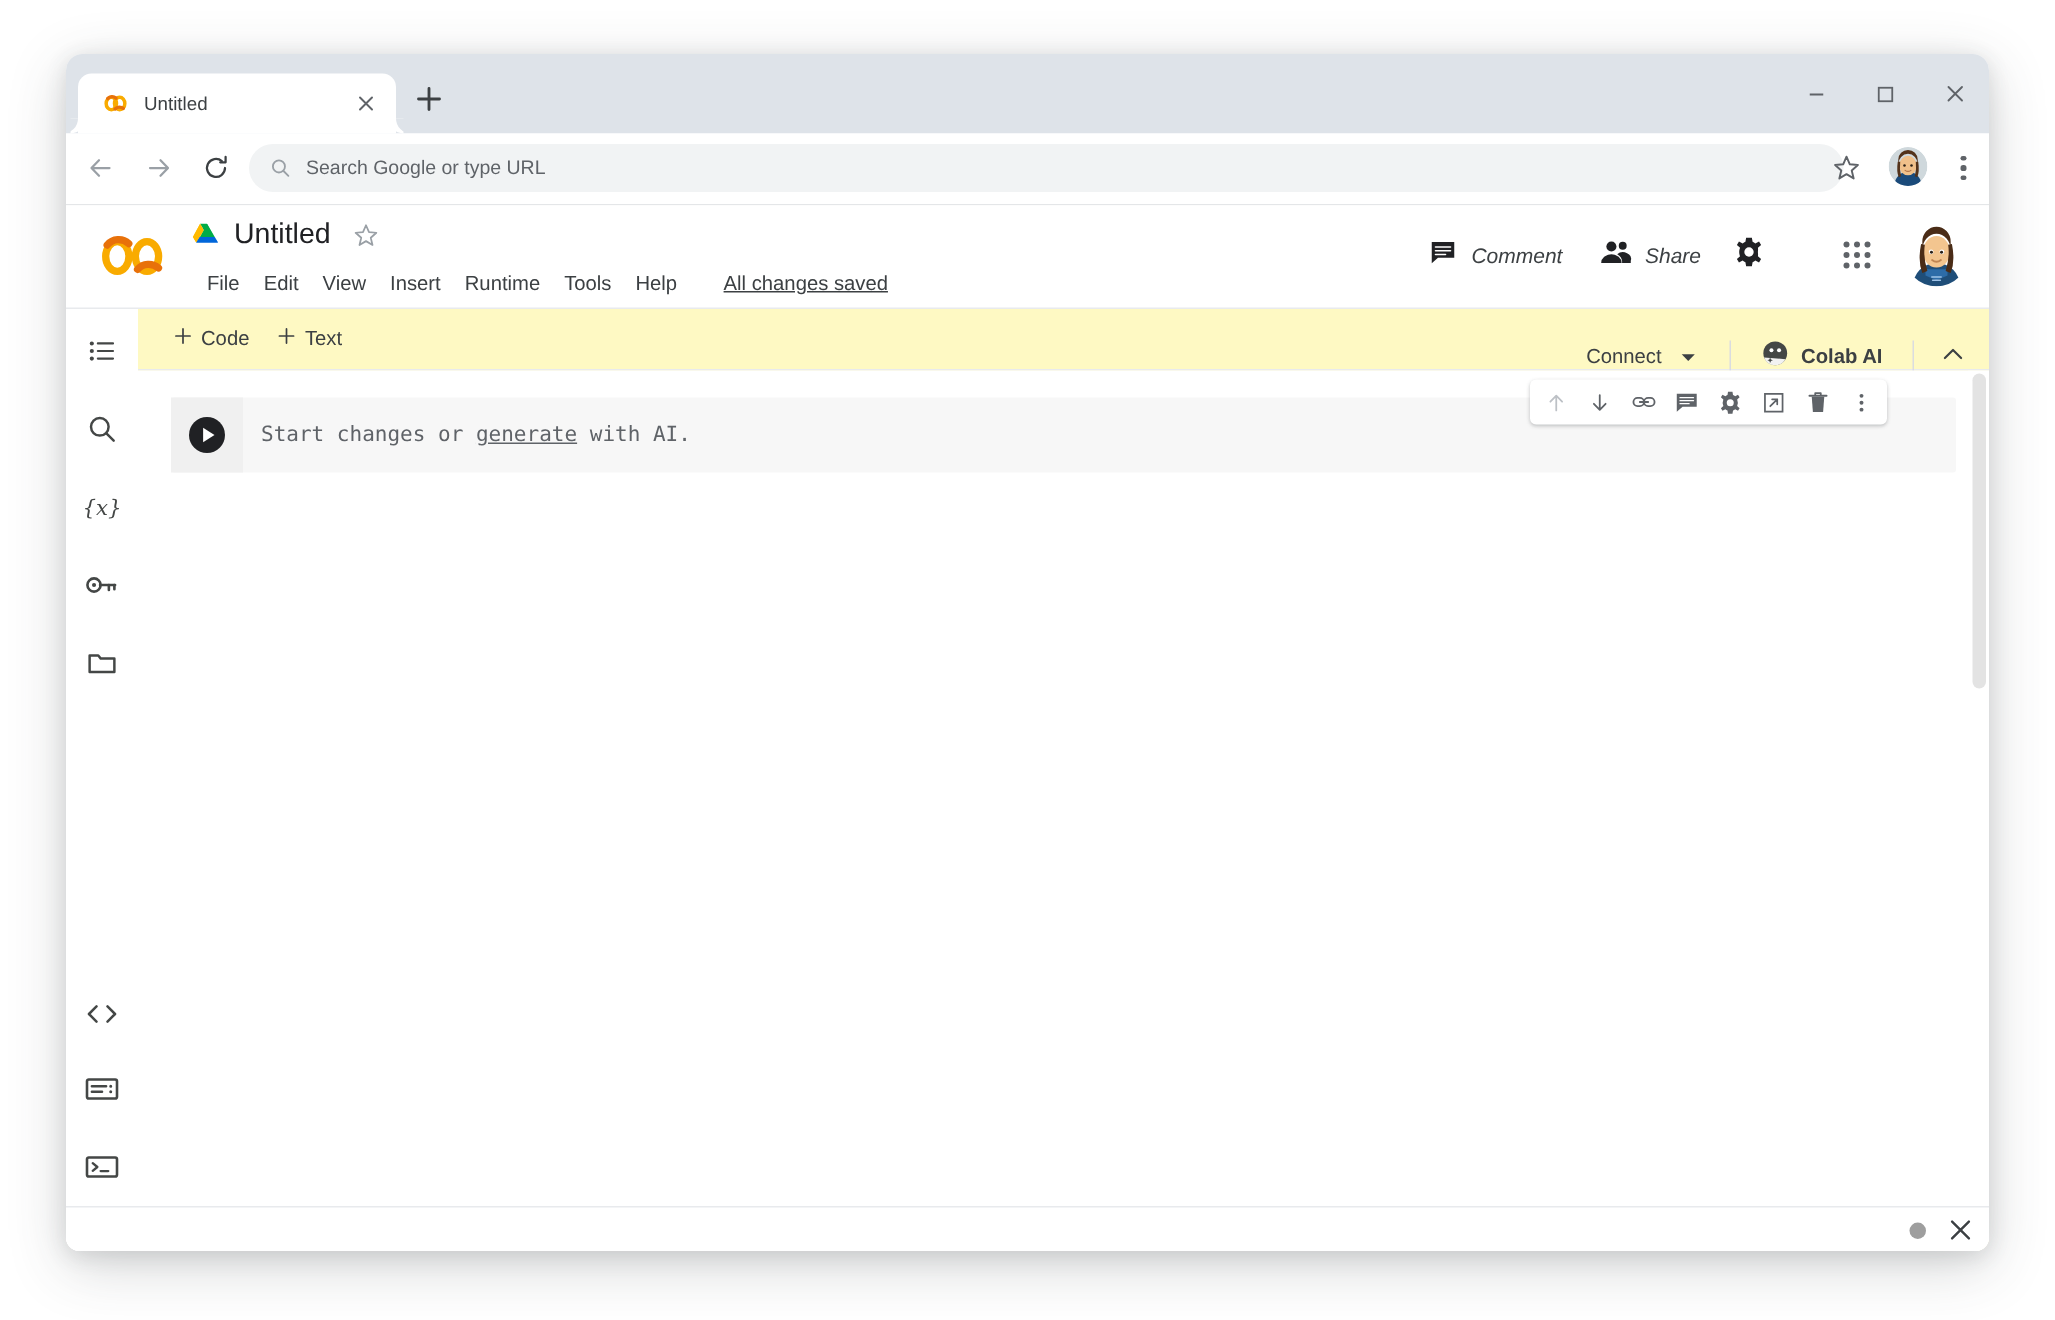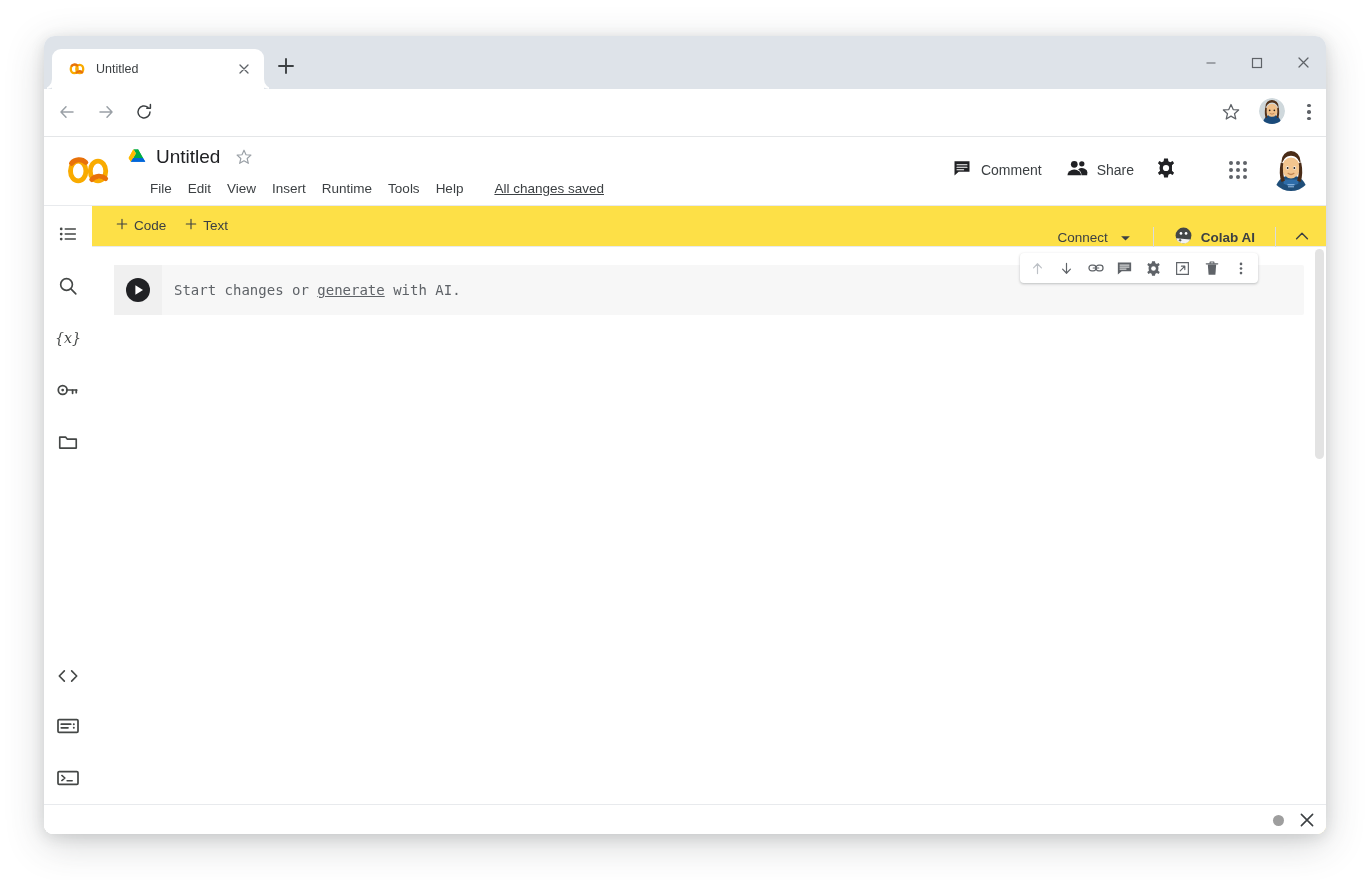--- a/index.html
+++ b/index.html
@@ -225,21 +225,21 @@
   #drive-icon { width: 20px; height: 18px; }
   #doc-title {
     font-size: 19px;
     color: #202124;
     line-height: 24px;
     cursor: text;
   }
   #star-icon { width: 20px; height: 20px; margin-left: 6px; cursor: pointer; }
   #menubar {
     position: absolute;
-    left: 98px;
+    left: 86px;
     top: 40px;
     display: flex;
     align-items: center;
     gap: 0;
   }
   .menu-item {
     font-size: 13.5px;
     color: #3c4043;
     padding: 3px 8px;
     border-radius: 4px;
@@ -254,20 +254,21 @@
     cursor: pointer;
     line-height: 18px;
   }
   #header-actions {
     position: absolute;
     right: 14px;
     top: 12px;
     display: flex;
     align-items: center;
     gap: 0;
+    font-style: italic;
   }
   .header-action {
     display: flex;
     align-items: center;
     gap: 9px;
     padding: 8px 12px;
     border-radius: 4px;
     cursor: pointer;
   }
   .header-action span {
@@ -332,21 +333,21 @@
     border-radius: 50%;
     cursor: pointer;
   }
 
   #notebook-area {
     position: absolute;
     left: 48px;
     top: 0;
     right: 0;
     height: 629px;
-    background: #fde047;
+    background: #fef9c3;
     text-align: right;
   }
   #notebook-toolbar {
     position: relative;
     height: 40px;
     border-bottom: 1px solid #e8eaed;
     display: flex;
     align-items: center;
   }
   .add-cell-btn {
@@ -582,20 +583,29 @@
         <path d="M4 10 L15.5 10 M11 4.8 L16 10 L11 15.2" fill="none" stroke="#9aa0a6" stroke-width="1.5" stroke-linecap="round" stroke-linejoin="round"></path>
       </svg>
     </div>
     <div class="nav-btn" id="nav-reload">
       <svg width="20" height="20" viewBox="0 0 20 20">
         <path d="M16 10 A6 6 0 1 1 13.9 5.4" fill="none" stroke="#3c4043" stroke-width="1.5" stroke-linecap="round"></path>
         <path d="M16.4 2.6 L16.4 6.2 L12.8 6.2" fill="none" stroke="#3c4043" stroke-width="1.5" stroke-linecap="round" stroke-linejoin="round"></path>
       </svg>
     </div>
 
+    <div id="omnibox">
+      <span id="omnibox-search-icon">
+        <svg width="14" height="14" viewBox="0 0 16 16">
+          <circle cx="6.8" cy="6.8" r="4.6" fill="none" stroke="#9aa0a6" stroke-width="1.4"></circle>
+          <path d="M10.3 10.3 L14 14" stroke="#9aa0a6" stroke-width="1.4" stroke-linecap="round"></path>
+        </svg>
+      </span>
+      <span id="omnibox-placeholder">Search Google or type URL</span>
+    </div>
 
     <div id="bookmark-star">
       <svg width="22" height="22" viewBox="0 0 24 24">
         <path d="M12 3.8 L14.4 9.3 L20.3 9.8 L15.8 13.8 L17.2 19.6 L12 16.5 L6.8 19.6 L8.2 13.8 L3.7 9.8 L9.6 9.3 Z" fill="none" stroke="#5f6368" stroke-width="1.4" stroke-linejoin="round"></path>
       </svg>
     </div>
 
     <div id="browser-profile">
       <svg width="26" height="26" viewBox="0 0 40 40">
         <circle cx="20" cy="20" r="20" fill="#cfd8dc"></circle>

